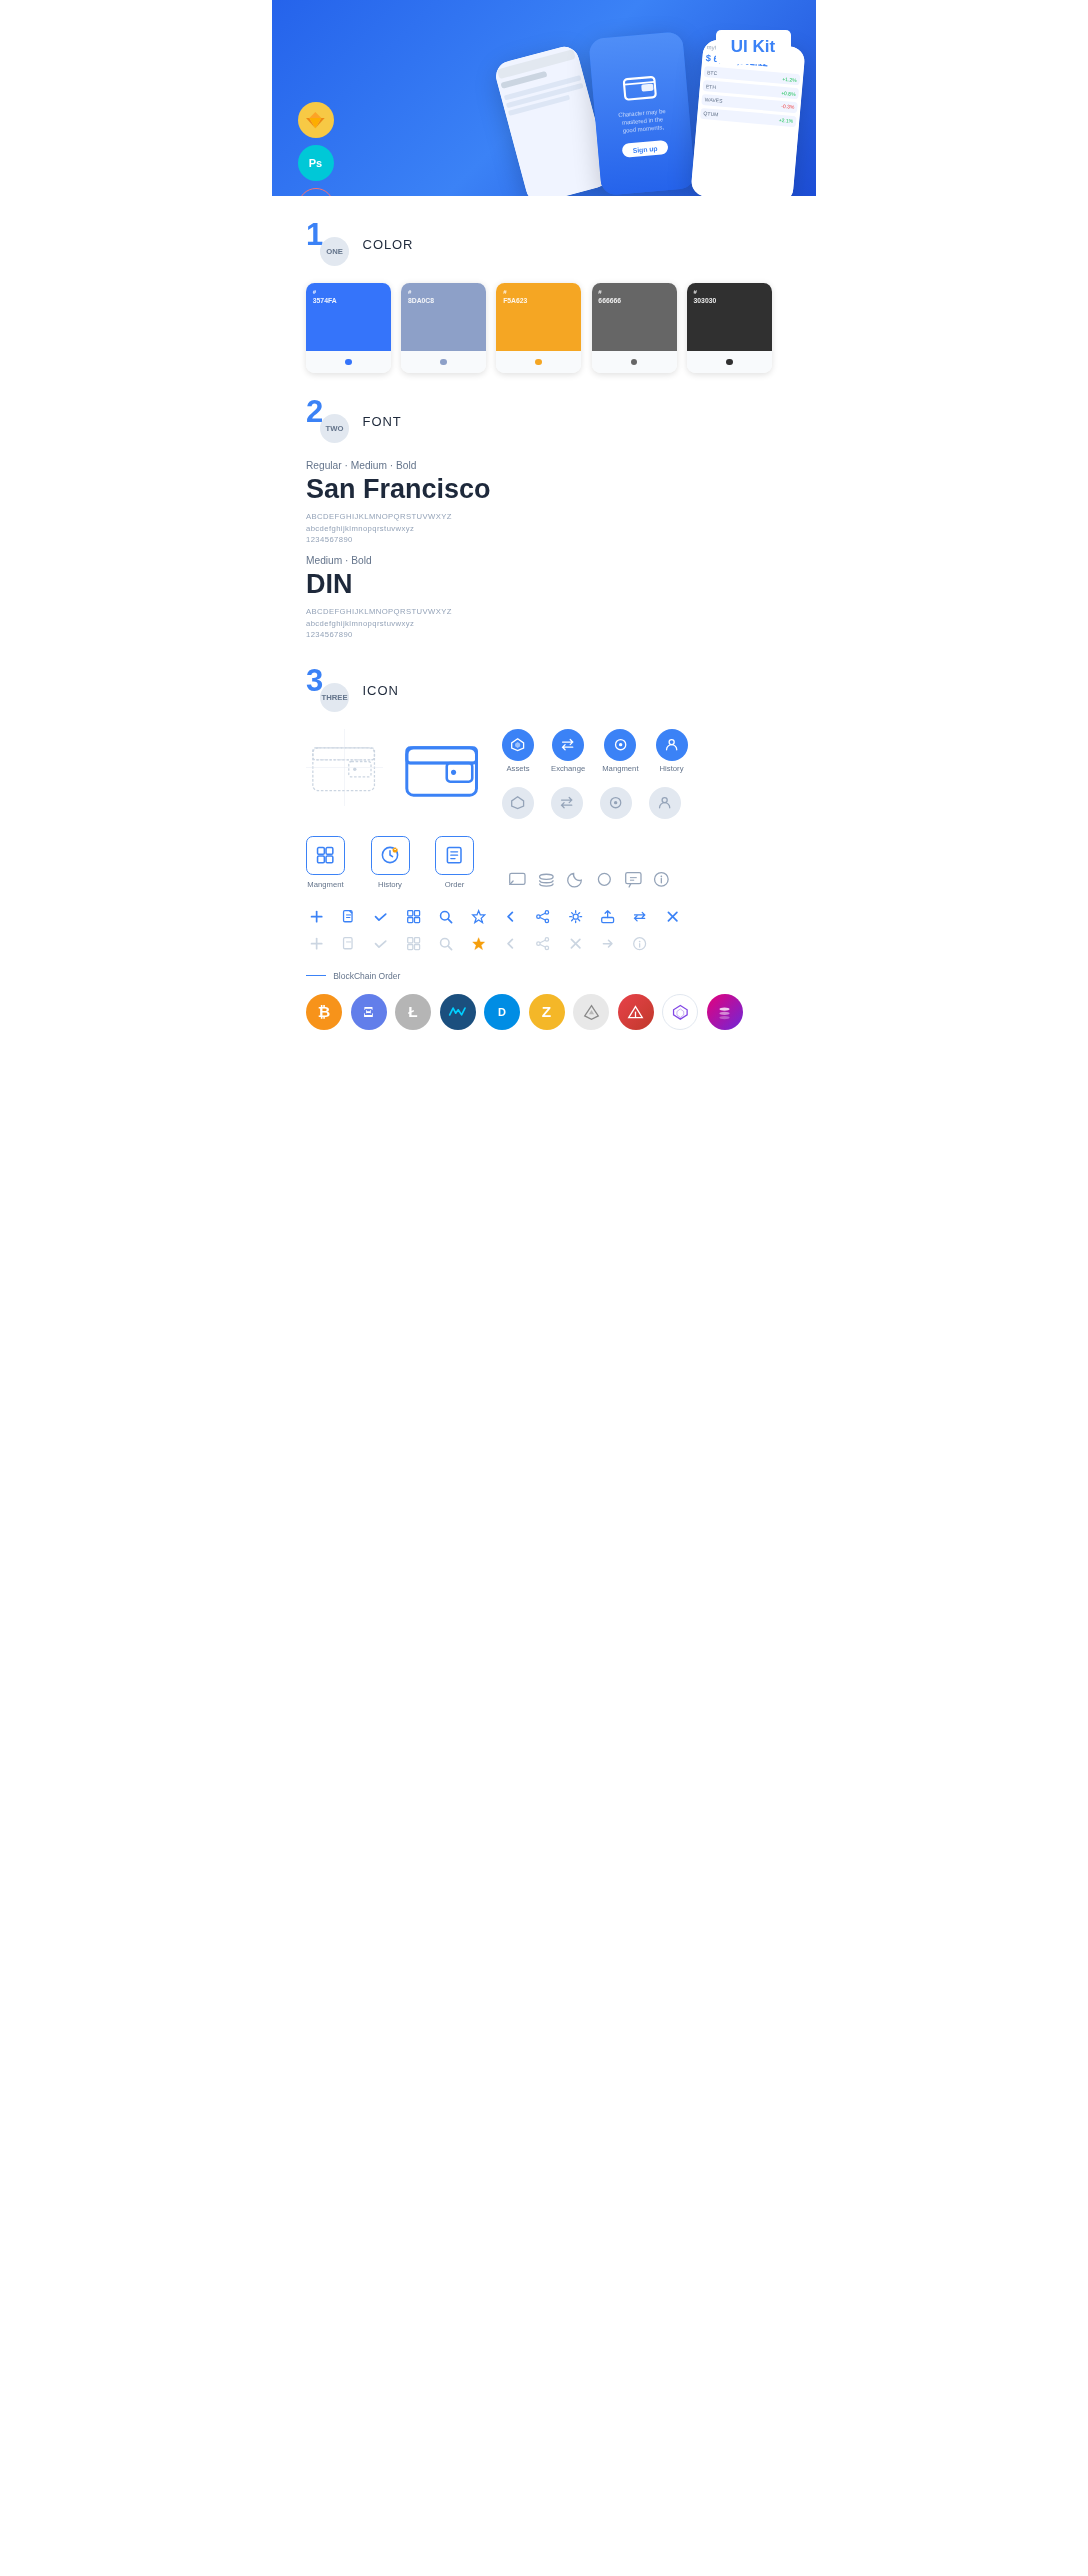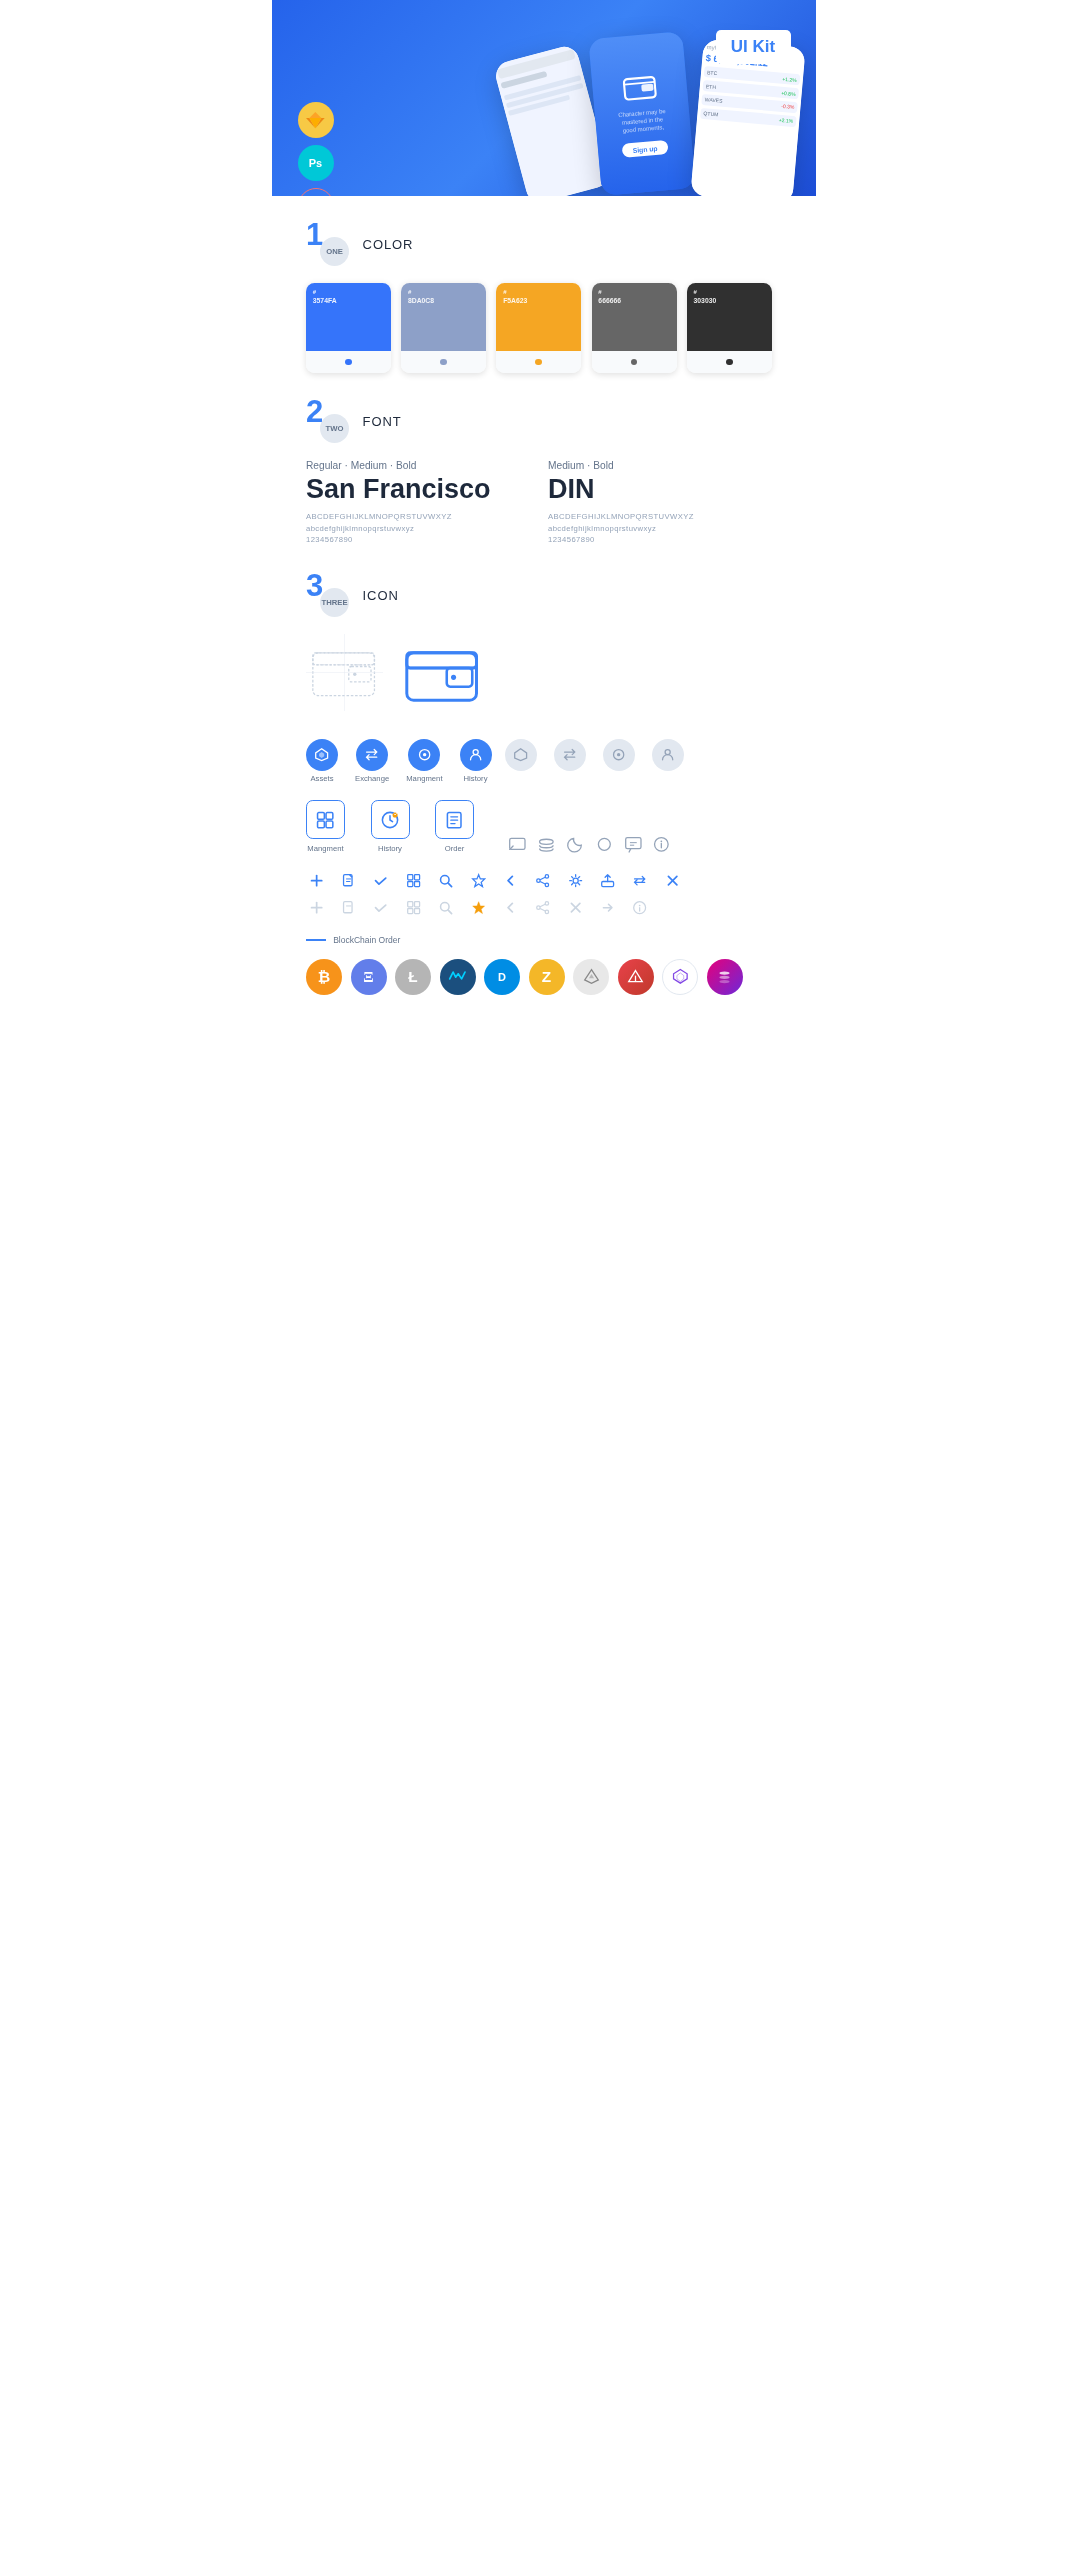--- a/index.html
+++ b/index.html
@@ -172,39 +172,40 @@
       align-items: center;
       justify-content: center;
     }
     .swatch-dot {
       width: 6.8px; height: 6.8px; border-radius: 50%;
     }
 
     
     .font-grid {
       display: grid;
-      grid-template-columns: 1fr 1fr;
+      grid-template-columns: 1fr;
       gap: 8px;
       margin-bottom: 20px;
     }
     .font-label { font-size: 10.2px; color: #64748b; margin-bottom: 3.4px; }
     .font-name { font-size: 27px; font-weight: 800; color: #1e293b; margin-bottom: 6.8px; }
     .font-din { font-family: 'DIN Alternate', 'Arial Narrow', sans-serif; }
     .font-chars { font-size: 7.7px; color: #94a3b8; margin-bottom: 2.6px; letter-spacing: 0.4px; }
 
     
     .icon-showcase {
       display: flex;
       gap: 17px;
       align-items: flex-start;
       margin-bottom: 17px;
       flex-wrap: wrap;
     }
     .icon-nav-group {
       display: flex;
+      flex-direction: column;
       gap: 13.6px;
     }
     .icon-nav-row {
       display: flex;
       gap: 17px;
     }
     .icon-nav-item {
       display: flex;
       flex-direction: column;
       align-items: center;

